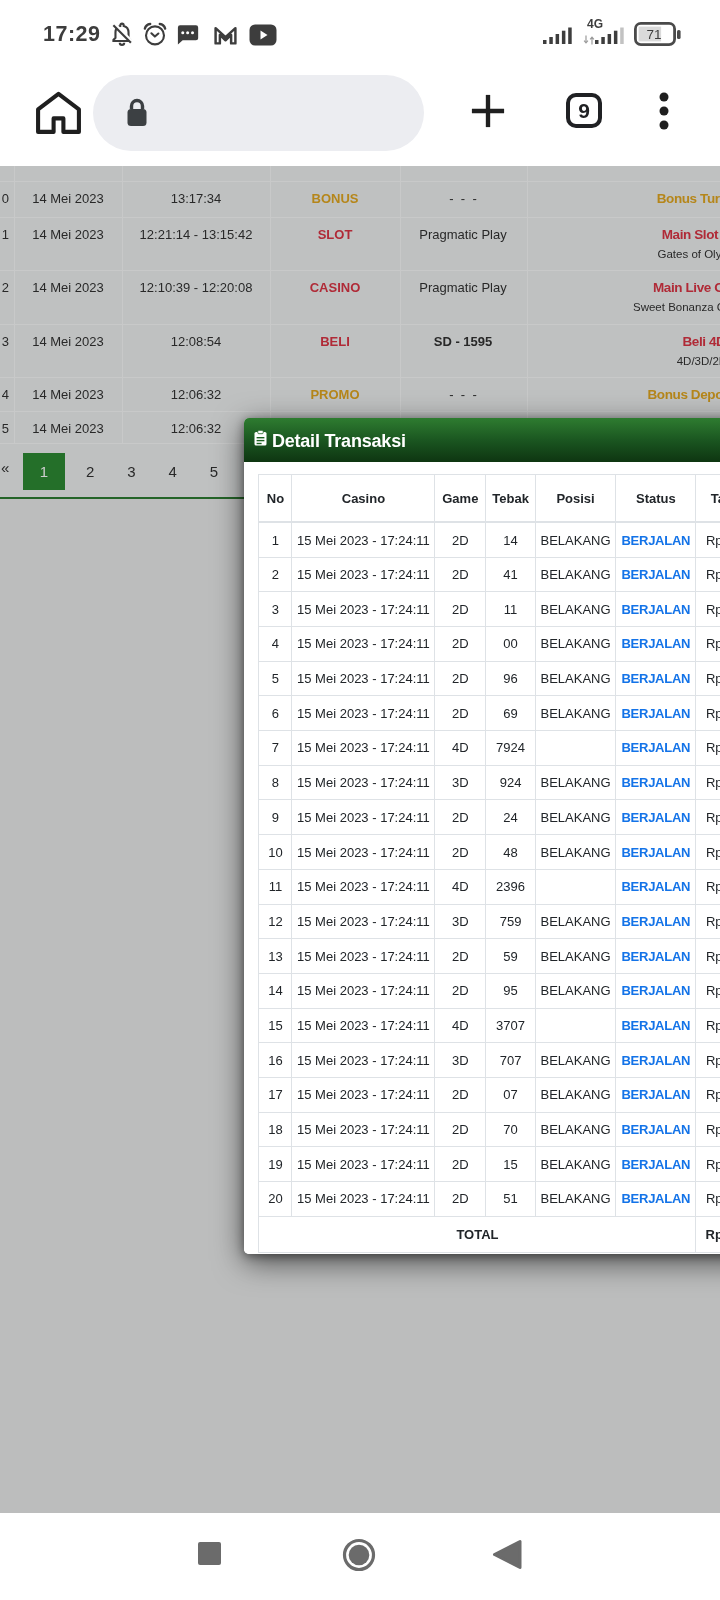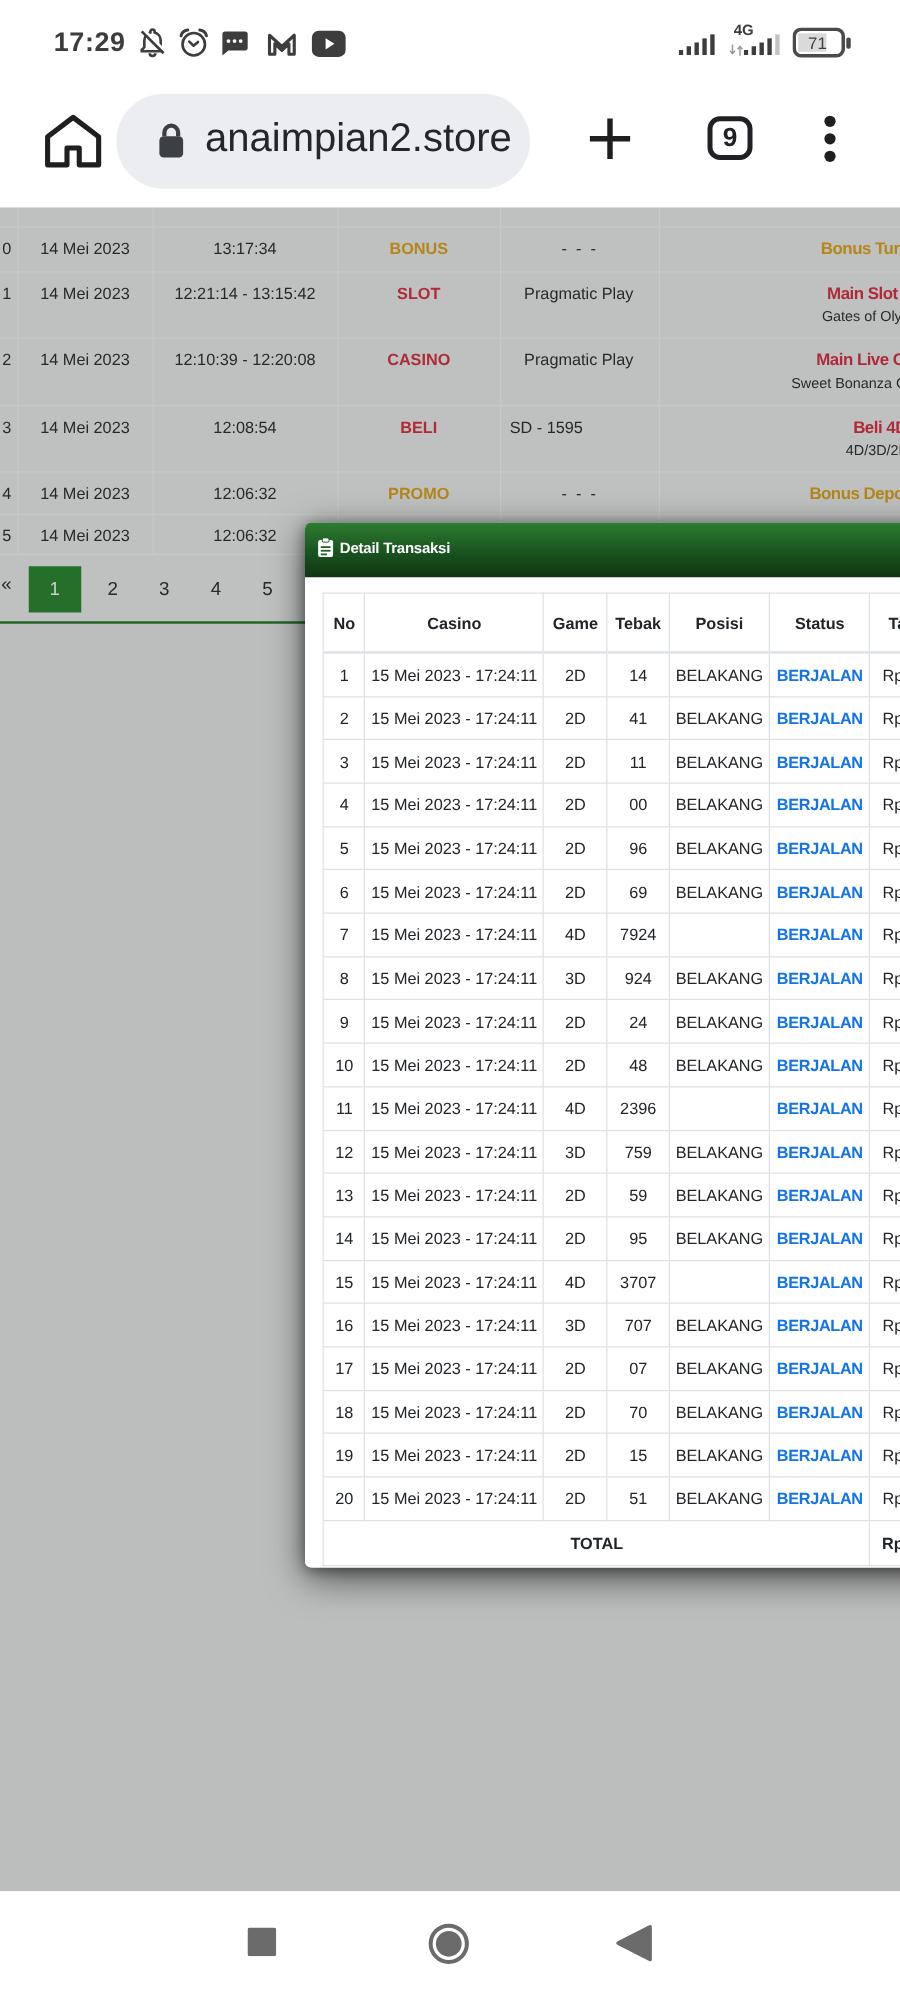--- a/index.html
+++ b/index.html
@@ -30,21 +30,21 @@
   #pgbox { left:23px; top:0.3px; width:41.6px; height:37.7px; background:#2e8b34; color:#fff; font-size:15px; text-align:center; line-height:37.7px; }
   .pgn { position:absolute; top:0; width:41.3px; height:37.7px; font-size:15px; color:#333; text-align:center; line-height:37.7px; }
   #pgstrip { left:0; top:277.8px; width:720px; height:55.7px; background:#eff2f2; border-bottom:2px solid #2e7d32; }
   
   #dim { left:0; top:166px; width:720px; height:1347px; background:rgba(0,0,0,0.2); }
   
   #modal { left:244.4px; top:417.8px; width:560px; height:836.7px; border-radius:5px;
            box-shadow:0 8px 30px rgba(0,0,0,0.6), 0 2px 10px rgba(0,0,0,0.4); background:#fff; }
   #mhead { left:0; top:0; width:560px; height:44.2px; border-radius:5px 5px 0 0;
            background:linear-gradient(to bottom,#2e7c30 0%,#1a5520 52%,#0e3511 100%); }
-  #mtitle { left:27.5px; top:13.5px; font-size:12px; font-weight:bold; color:#fff; letter-spacing:-0.2px; }
+  #mtitle { left:27.5px; top:13.5px; font-size:18px; font-weight:bold; color:#fff; letter-spacing:-0.2px; }
   #mbody { left:0; top:44.2px; width:560px; height:792.5px; background:#fff; border-radius:0 0 5px 5px; }
   table.mt { border-collapse:collapse; table-layout:fixed; margin:12px 0 0 14.1px; font-size:13px; color:#212529; }
   table.mt th, table.mt td { border:1px solid #dee2e6; text-align:center; vertical-align:middle; padding:0; }
   table.mt th { font-weight:bold; height:48px; border-bottom-width:2px; }
   table.mt td { height:34.7px; }
   td.st { color:#1373e8; font-weight:bold; letter-spacing:-0.25px; }
   tr.tot td { height:36.4px; font-weight:bold; }
   
   #nav { left:0; top:1513px; width:720px; height:87px; background:#fff; }
 </style>
@@ -124,21 +124,20 @@
     <div id="pill" class="abs"></div>
 
     <svg class="abs" style="left:34px; top:31px;" width="49" height="44" viewBox="0 0 24 21.5" fill="none" stroke="#1f1f1f" stroke-width="2" stroke-linejoin="round">
       <path d="M2 9 L12 1.4 L22 9 V20 H14.4 V13.4 H9.6 V20 H2 Z"></path>
     </svg>
 
     <svg class="abs" style="left:124px; top:37px;" width="26" height="32" viewBox="0 0 26 32">
       <path d="M7.5 12 V9 a5.5 5.5 0 0 1 11 0 V12" fill="none" stroke="#3c4043" stroke-width="3.4"></path>
       <rect x="3.5" y="12" width="19" height="17" rx="3.5" fill="#3c4043"></rect>
     </svg>
-    <div id="url" class="abs">anaimpian2.store</div>
 
     <svg class="abs" style="left:470px; top:33px;" width="36" height="36" viewBox="0 0 38 38" stroke="#1f1f1f" stroke-width="4.6">
       <line x1="19" y1="2" x2="19" y2="36"></line>
       <line x1="2" y1="19" x2="36" y2="19"></line>
     </svg>
     <div id="tabbox" class="abs"><span>9</span></div>
 
     <svg class="abs" style="left:655px; top:28px;" width="18" height="46" viewBox="0 0 18 46" fill="#1f1f1f">
       <circle cx="9" cy="9" r="4.5"></circle>
       <circle cx="9" cy="23" r="4.5"></circle>
@@ -183,21 +182,21 @@
       <div class="c ctr" style="left:196px; top:128.5px;">12:10:39 - 12:20:08</div>
       <div class="c ctr red" style="left:335px; top:128.5px;">CASINO</div>
       <div class="c ctr" style="left:463px; top:128.5px;">Pragmatic Play</div>
       <div class="c red b1" style="left:653px; top:128.5px;">Main Live Casino</div>
       <div class="c b2" style="left:633px; top:149.5px;">Sweet Bonanza Candyland</div>
 
       <div class="c" style="right:711px; top:182px;">3</div>
       <div class="c ctr" style="left:68px; top:182px;">14 Mei 2023</div>
       <div class="c ctr" style="left:196px; top:182px;">12:08:54</div>
       <div class="c ctr red" style="left:335px; top:182px;">BELI</div>
-      <div class="c ctr" style="left:437px; top:182px;">SD - 1595</div>
+      <div class="c ctr" style="left:463px; top:182px;font-weight:bold;">SD - 1595</div>
       <div class="c red b1" style="left:682.5px; top:182px;">Beli 4D/3D/2D</div>
       <div class="c b2" style="left:676.7px; top:203px;">4D/3D/2D</div>
 
       <div class="c" style="right:711px; top:235.5px;">4</div>
       <div class="c ctr" style="left:68px; top:235.5px;">14 Mei 2023</div>
       <div class="c ctr" style="left:196px; top:235.5px;">12:06:32</div>
       <div class="c ctr org" style="left:335px; top:235.5px;">PROMO</div>
       <div class="c ctr" style="left:463px; top:235.5px;">-&nbsp;&nbsp;-&nbsp;&nbsp;-</div>
       <div class="c org b1" style="left:647.5px; top:235.5px;">Bonus Deposit</div>
 

